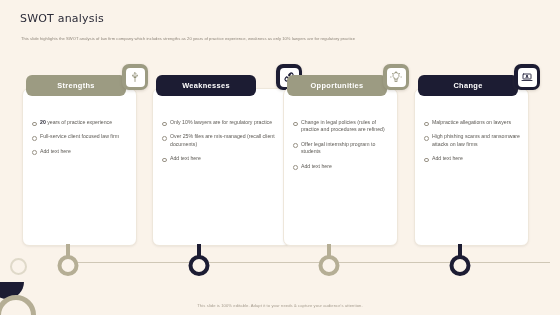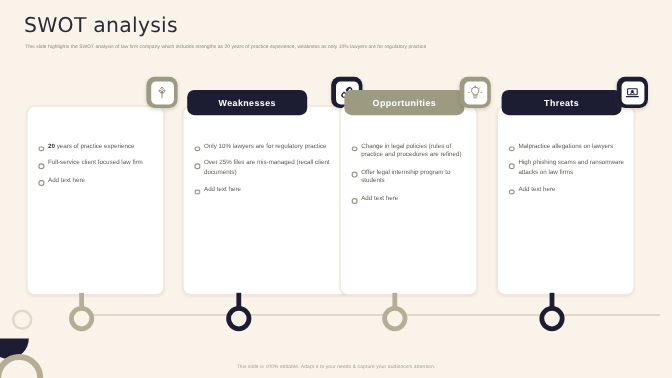--- a/index.html
+++ b/index.html
@@ -7,21 +7,21 @@
     width:560px;height:315px;overflow:hidden;
     background:#faf3ea;
     font-family:"Liberation Sans",sans-serif;
     position:relative;
   }
   .slide{position:absolute;inset:0;overflow:hidden;}
 
   
   .title{
     position:absolute;left:20px;top:12px;
-    font-size:17px;font-weight:400;letter-spacing:.2px;
+    font-size:11px;font-weight:400;letter-spacing:.2px;
     color:#2b2b38;font-family:"DejaVu Sans",sans-serif;
   }
   .subtitle{
     position:absolute;left:21px;top:36px;width:520px;
     font-size:4.1px;line-height:6px;color:#8d8478;
     letter-spacing:.05px;
   }
 
   
   .deco-halfcircle{
@@ -121,20 +121,23 @@
   <div class="subtitle">This slide highlights the SWOT analysis of law firm company which includes strengths as 20 years of practice experience, weakness as only 10% lawyers are for regulatory practice</div>
 
   <div class="deco-halfcircle"></div>
   <div class="deco-ring"></div>
   <div class="deco-ring-sm"></div>
 
   <div class="timeline"></div>
 
   <div id="cards-host">
       <div class="card c-olive" style="left: 22px;">
+        <div class="pill">
+          <span class="pill-label">Strengths</span>
+        </div>
         <div class="badge">
           <div class="badge-inner">
             <svg width="12" height="12" viewBox="0 0 24 24" fill="none" stroke="#8d8c72" stroke-width="1.6" stroke-linecap="round">
               <path d="M12 21v-8"></path>
               <path d="M12 13c0-3-2.5-5-5-5 0 3 2 5 5 5z"></path>
               <path d="M12 13c0-3 2.5-5 5-5 0 3-2 5-5 5z"></path>
               <path d="M12 8V4"></path>
               <path d="M10 5l2-2 2 2"></path>
             </svg>
           </div>
@@ -194,21 +197,21 @@
           <li><span>Offer legal internship program to students</span></li>
           <li><span>Add text here</span></li>
         </ul>
       </div>
       <div class="node c-olive" style="left: 319px; top: 244px; width: 20px; height: 30px;">
         <div class="stem stemc" style="top: 0px; height: 13px;"></div>
         <div class="ring ringc" style="top: 11px;"></div>
       </div>
       <div class="card c-navy" style="left: 414px;">
         <div class="pill">
-          <span class="pill-label">Threats</span>
+          <span class="pill-label">Change</span>
         </div>
         <div class="badge">
           <div class="badge-inner">
             <svg width="12" height="12" viewBox="0 0 24 24" fill="none" stroke="#20203a" stroke-width="1.8" stroke-linecap="round">
               <rect x="4" y="6" width="16" height="10" rx="1.3"></rect>
               <path d="M2 19h20"></path>
               <circle cx="12" cy="10" r="2.2" fill="#20203a" stroke="none"></circle>
               <path d="M9.2 13.6c.7-1 1.7-1.5 2.8-1.5s2.1.5 2.8 1.5"></path>
             </svg>
           </div>

